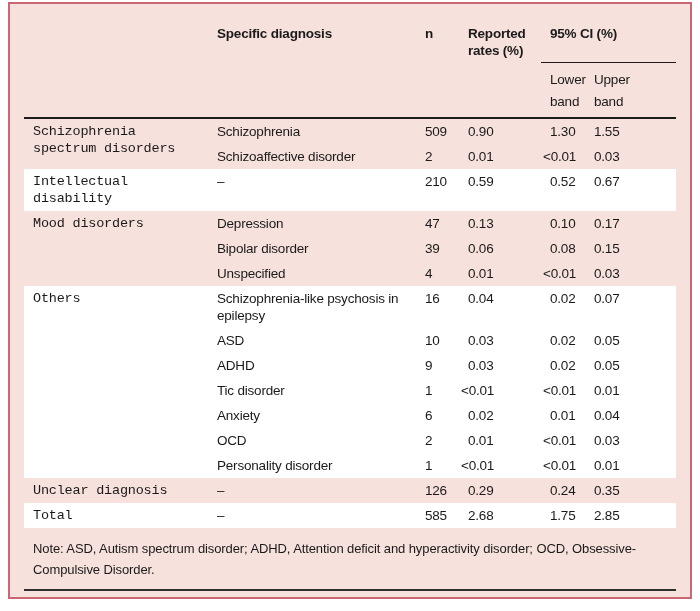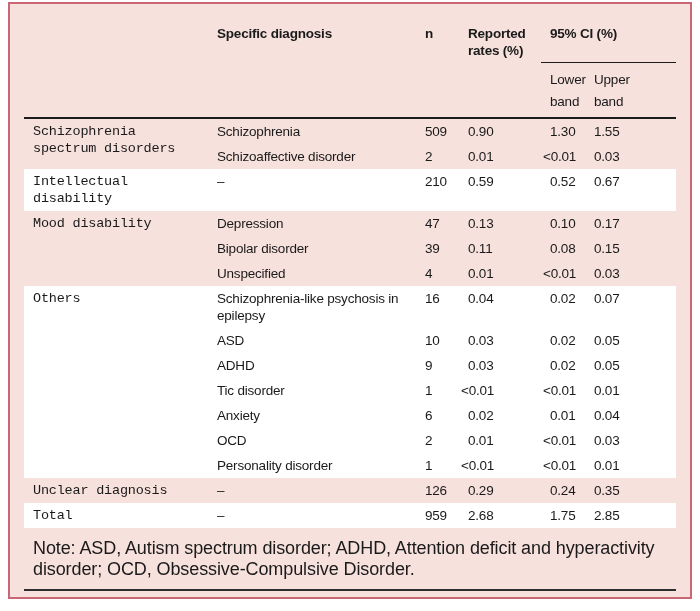--- a/index.html
+++ b/index.html
@@ -46,21 +46,21 @@
   .th-sub{padding-top:6px;line-height:22px;}
   .th-sub .subtxt{display:inline-block;width:40px;}
   thead .rule-cell{border-bottom:2.5px solid var(--rule);}
   tbody td{height:25px;}
   tr.white td{background:var(--row-white);}
   td.group-cell{font-weight:normal;font-family:Liberation Mono, monospace;}
   .lt{margin-left:-7px;}
   .note{
     margin:10px 0 0 9px;
     width:644px;
-    font-size:18px;
+    font-size:13px;
     letter-spacing:-0.1px;
     line-height:21px;
   }
   .caption-rule{
     margin-top:9px;
     width:652px;
     border-top:2px solid #2e2e2e;
   }
   .caption{
     margin:10px 0 0 9px;
@@ -115,31 +115,31 @@
         </tr>
         <tr class="white">
           <td class="group-cell" rowspan="1">Intellectual disability</td>
           <td><span>–</span></td>
           <td><span>210</span></td>
           <td><span>0.59</span></td>
           <td><span>0.52</span></td>
           <td><span>0.67</span></td>
         </tr>
         <tr class="pink">
-          <td class="group-cell" rowspan="3">Mood disability</td>
+          <td class="group-cell" rowspan="3">Mood disorders</td>
           <td><span>Depression</span></td>
           <td><span>47</span></td>
           <td><span>0.13</span></td>
           <td><span>0.10</span></td>
           <td><span>0.17</span></td>
         </tr>
         <tr class="pink">
           <td><span>Bipolar disorder</span></td>
           <td><span>39</span></td>
-          <td><span>0.11</span></td>
+          <td><span>0.06</span></td>
           <td><span>0.08</span></td>
           <td><span>0.15</span></td>
         </tr>
         <tr class="pink">
           <td><span>Unspecified</span></td>
           <td><span>4</span></td>
           <td><span>0.01</span></td>
           <td><span class="lt">&lt;0.01</span></td>
           <td><span>0.03</span></td>
         </tr>
@@ -197,21 +197,21 @@
           <td class="group-cell" rowspan="1">Unclear diagnosis</td>
           <td><span>–</span></td>
           <td><span>126</span></td>
           <td><span>0.29</span></td>
           <td><span>0.24</span></td>
           <td><span>0.35</span></td>
         </tr>
         <tr class="white">
           <td class="group-cell" rowspan="1">Total</td>
           <td><span>–</span></td>
-          <td><span>959</span></td>
+          <td><span>585</span></td>
           <td><span>2.68</span></td>
           <td><span>1.75</span></td>
           <td><span>2.85</span></td>
         </tr>
       </tbody>
   </table>
 
   <p class="note">Note: ASD, Autism spectrum disorder; ADHD, Attention deficit and hyperactivity disorder; OCD, Obsessive-Compulsive Disorder.</p>
 
   <div class="caption-rule"></div>

